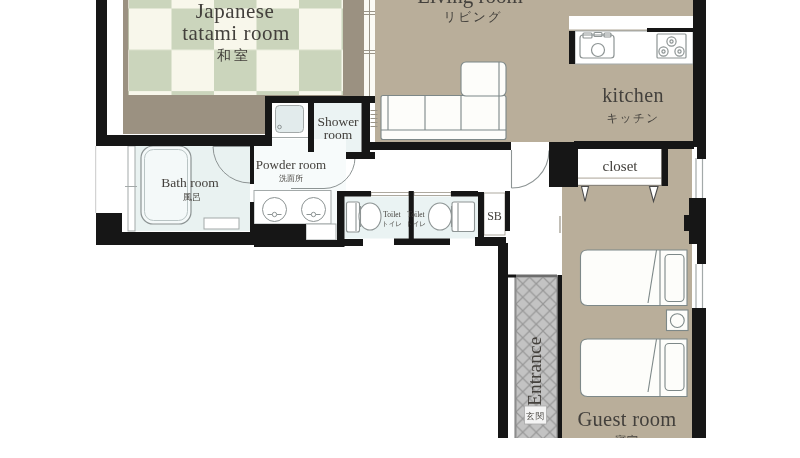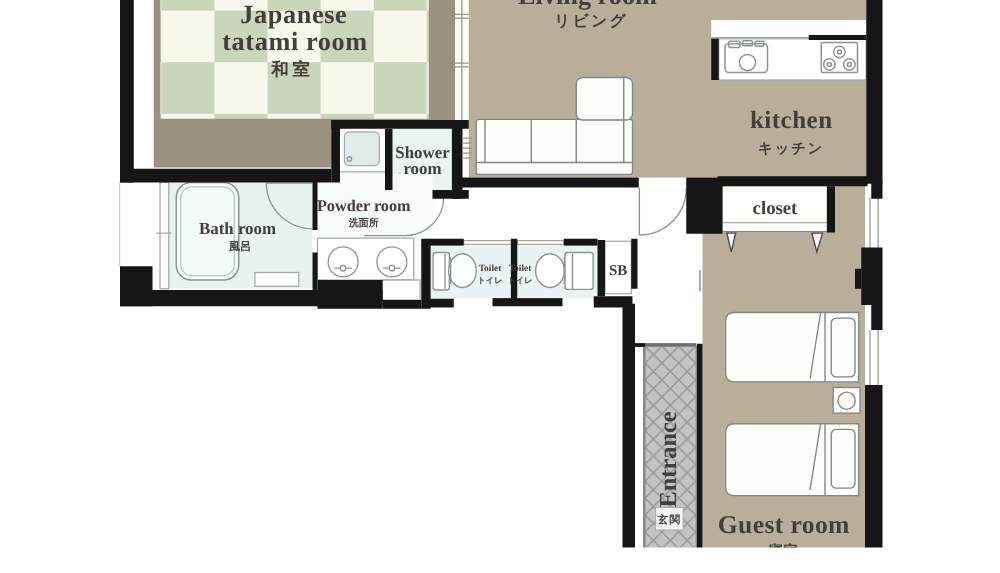--- a/index.html
+++ b/index.html
@@ -1,16 +1,16 @@
 <!DOCTYPE html>
 <html><head>
 <meta charset="utf-8">
 <style>
 html,body{margin:0;padding:0;background:#ffffff;}
-#plan{position:relative;width:800px;height:438px;font-weight:bold;}
+#plan{position:relative;width:800px;height:438px;}
 text{font-family:"Liberation Serif",serif;fill:#43403c;}
 </style>
 </head>
 <body>
 <div id="plan">
 <svg width="800" height="458" viewBox="0 0 800 458">
 <defs>
 <pattern id="tat" patternUnits="userSpaceOnUse" x="129" y="8.5" width="85" height="82.6">
   <rect x="0" y="0" width="85" height="82.6" fill="#f8f7eb"></rect>
   <rect x="42.5" y="0" width="42.5" height="41.3" fill="#cbd5bc"></rect>

